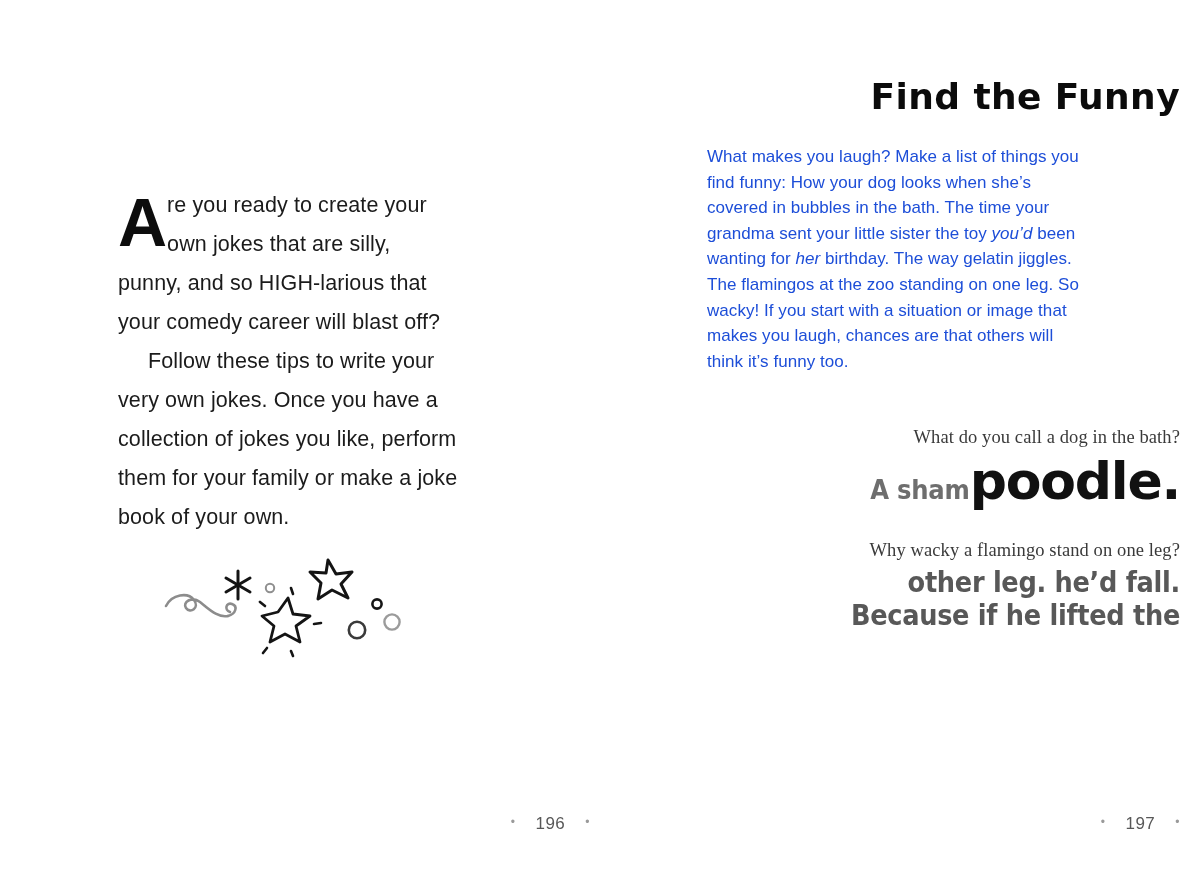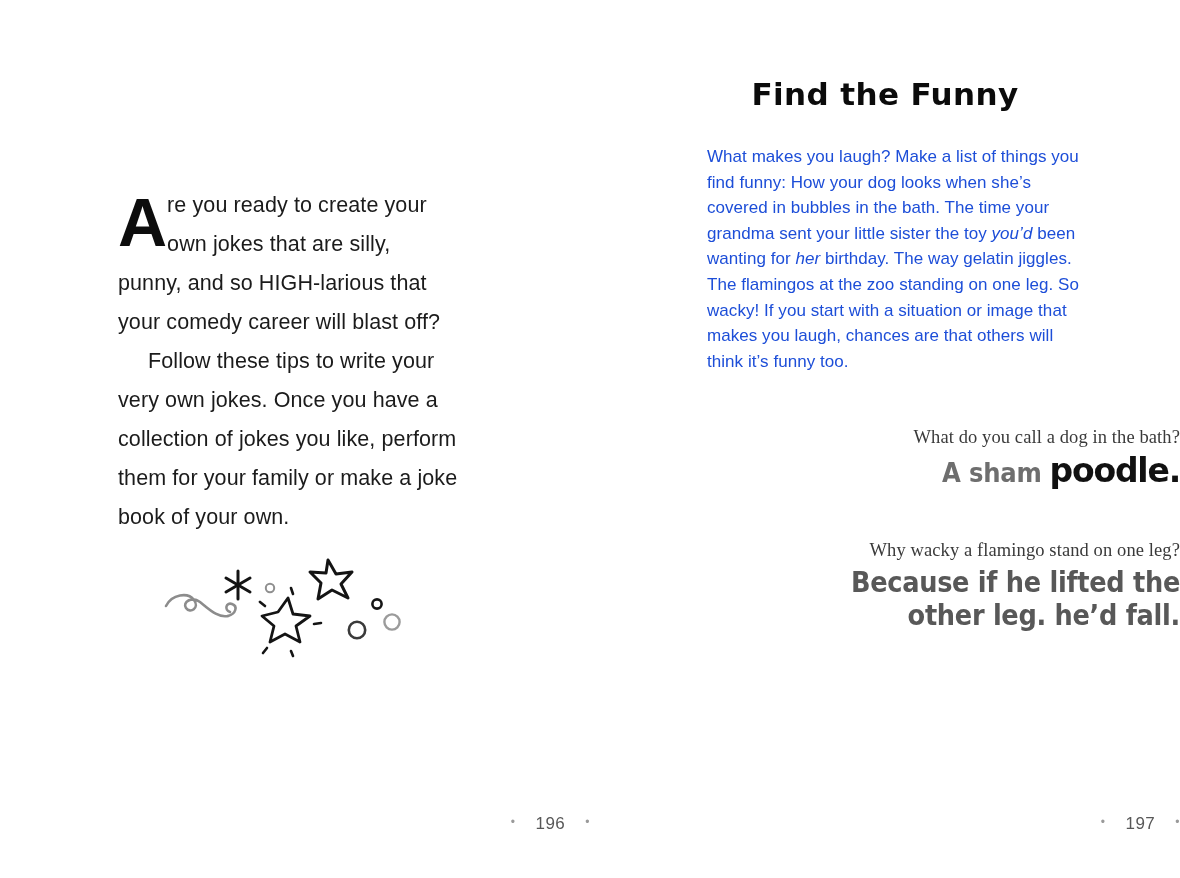--- a/index.html
+++ b/index.html
@@ -73,24 +73,24 @@
     height: 115px;
   }
   .ornament svg { display: block; }
 
   
   .chapter-title {
     position: absolute;
     left: 0;
     top: 76px;
     width: 590px;
-    text-align: center;
+    text-align: right;
     font-family: "DejaVu Sans", sans-serif;
     font-weight: bold;
-    font-size: 31px;
+    font-size: 36px;
     letter-spacing: 0.4px;
     color: #0b0b0b;
   }
 
   .right-body {
     position: absolute;
     left: 117px;
     top: 144px;
     width: 372px;
     font-family: "Liberation Sans", sans-serif;
@@ -126,25 +126,24 @@
   .punch-small {
     font-family: "DejaVu Sans Condensed", "DejaVu Sans", sans-serif;
     font-size: 27px;
     font-weight: bold;
     color: #6e6e6e;
     letter-spacing: -0.2px;
     margin-left: 43px;
   }
   .punch-big {
     font-family: "DejaVu Sans", sans-serif;
-    font-size: 33px;
+    font-size: 52px;
     font-weight: bold;
     color: #111111;
     letter-spacing: -1.2px;
-    margin-left: 8px;
   }
   .punch-gray {
     display: block;
     font-family: "DejaVu Sans Condensed", "DejaVu Sans", sans-serif;
     font-size: 28.5px;
     font-weight: bold;
     color: #585858;
     letter-spacing: -0.3px;
     line-height: 33px;
   }
@@ -236,22 +235,22 @@
     <div class="joke joke-1">
       <div class="joke-q">What do you call a dog in the bath?</div>
       <div class="joke-a">
         <span class="punch-small">A sham</span><span class="punch-big">poodle.</span>
       </div>
     </div>
 
     <div class="joke joke-2">
       <div class="joke-q">Why wacky a flamingo stand on one leg?</div>
       <div class="joke-a">
+        <span class="punch-gray">other leg. he’d fall.</span>
         <span class="punch-gray">Because if he lifted the</span>
-        <span class="punch-gray">other leg. he’d fall.</span>
       </div>
     </div>
 
     <div class="folio">
       <span class="dot l">•</span><span>197</span><span class="dot r">•</span>
     </div>
   </div>
 
 </div>
 

